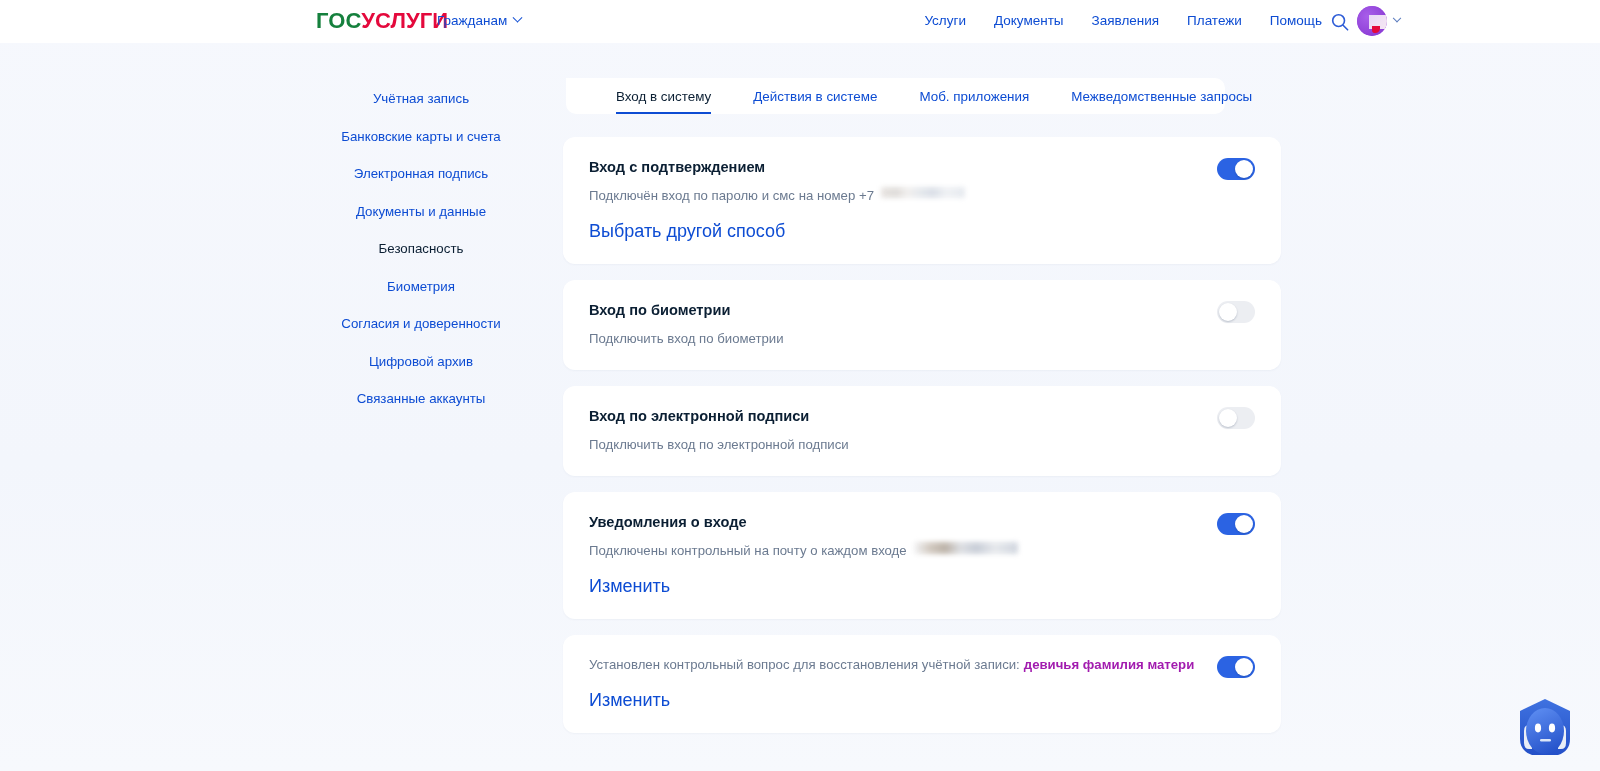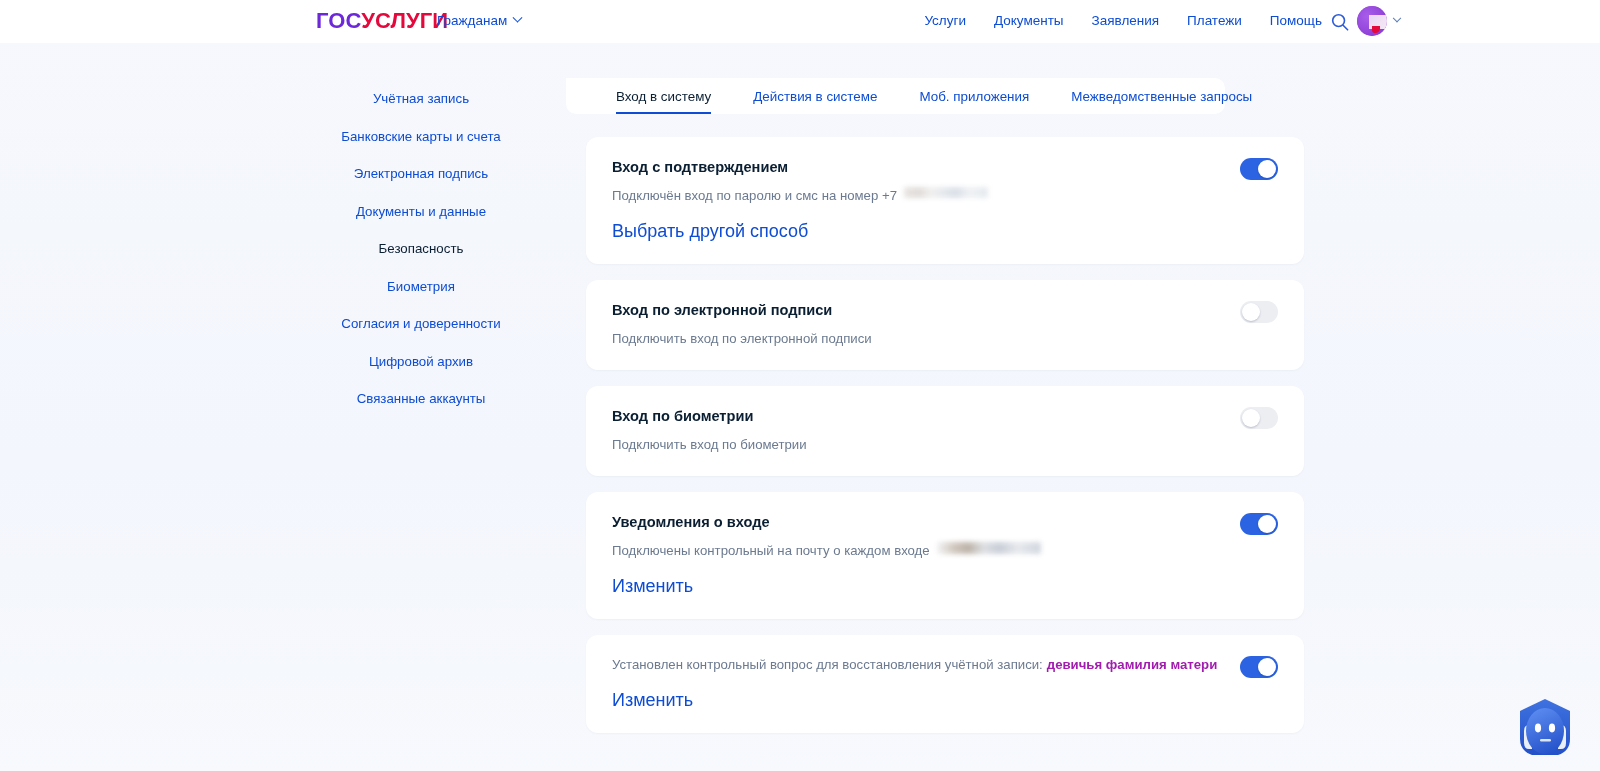--- a/index.html
+++ b/index.html
@@ -22,21 +22,21 @@
     background: #FFFFFF;
     display: flex; align-items: center;
   }
   .logo {
     position: absolute; left: 316px; top: 8px;
     font-size: 22px; font-weight: 700;
     letter-spacing: .1px;
     line-height: 26px;
     white-space: nowrap;
   }
-  .logo .gos { color: #6d28d9; }
+  .logo .gos { color: #15803d; }
   .logo .uslugi { color: #E4093C; }
 
   .citizens {
     position: absolute; left: 437px; top: 13px;
     display: flex; align-items: center; gap: 7px;
     font-size: 13.5px; color: #0D4CD3;
     cursor: pointer;
   }
   .chev {
     display: inline-block;
@@ -141,21 +141,21 @@
     content: "";
     position: absolute;
     left: 0; bottom: 0;
     width: calc(100% - 21px);
     height: 2px;
     background: #0D4CD3;
   }
 
   
   .cards {
-    position: absolute; left: 586px; top: 137px;
+    position: absolute; left: 563px; top: 137px;
     width: 718px;
   }
   .card {
     position: relative;
     background: #FFFFFF;
     border-radius: 12px;
     padding: 21px 26px 22px 26px;
     margin-bottom: 16px;
     box-shadow: 0 1px 2px rgba(18,40,90,0.04);
   }
@@ -302,33 +302,33 @@
         <span>Подключён вход по паролю и смс на номер +7</span>
         <span class="redact phone"></span>
       </div>
       <a class="card-link" href="#">Выбрать другой способ</a>
       <div class="toggle on">
         <div class="knob"></div>
       </div>
     </div>
 
     <div class="card">
+      <div class="card-title">Вход по биометрии</div>
+      <div class="card-desc">
+        <span>Подключить вход по биометрии</span>
+      </div>
+      <div class="toggle off">
+        <div class="knob"></div>
+      </div>
+    </div>
+
+    <div class="card">
       <div class="card-title">Вход по электронной подписи</div>
       <div class="card-desc">
         <span>Подключить вход по электронной подписи</span>
-      </div>
-      <div class="toggle off">
-        <div class="knob"></div>
-      </div>
-    </div>
-
-    <div class="card">
-      <div class="card-title">Вход по биометрии</div>
-      <div class="card-desc">
-        <span>Подключить вход по биометрии</span>
       </div>
       <div class="toggle off">
         <div class="knob"></div>
       </div>
     </div>
 
     <div class="card">
       <div class="card-title">Уведомления о входе</div>
       <div class="card-desc">
         <span>Подключены контрольный на почту о каждом входе</span>

